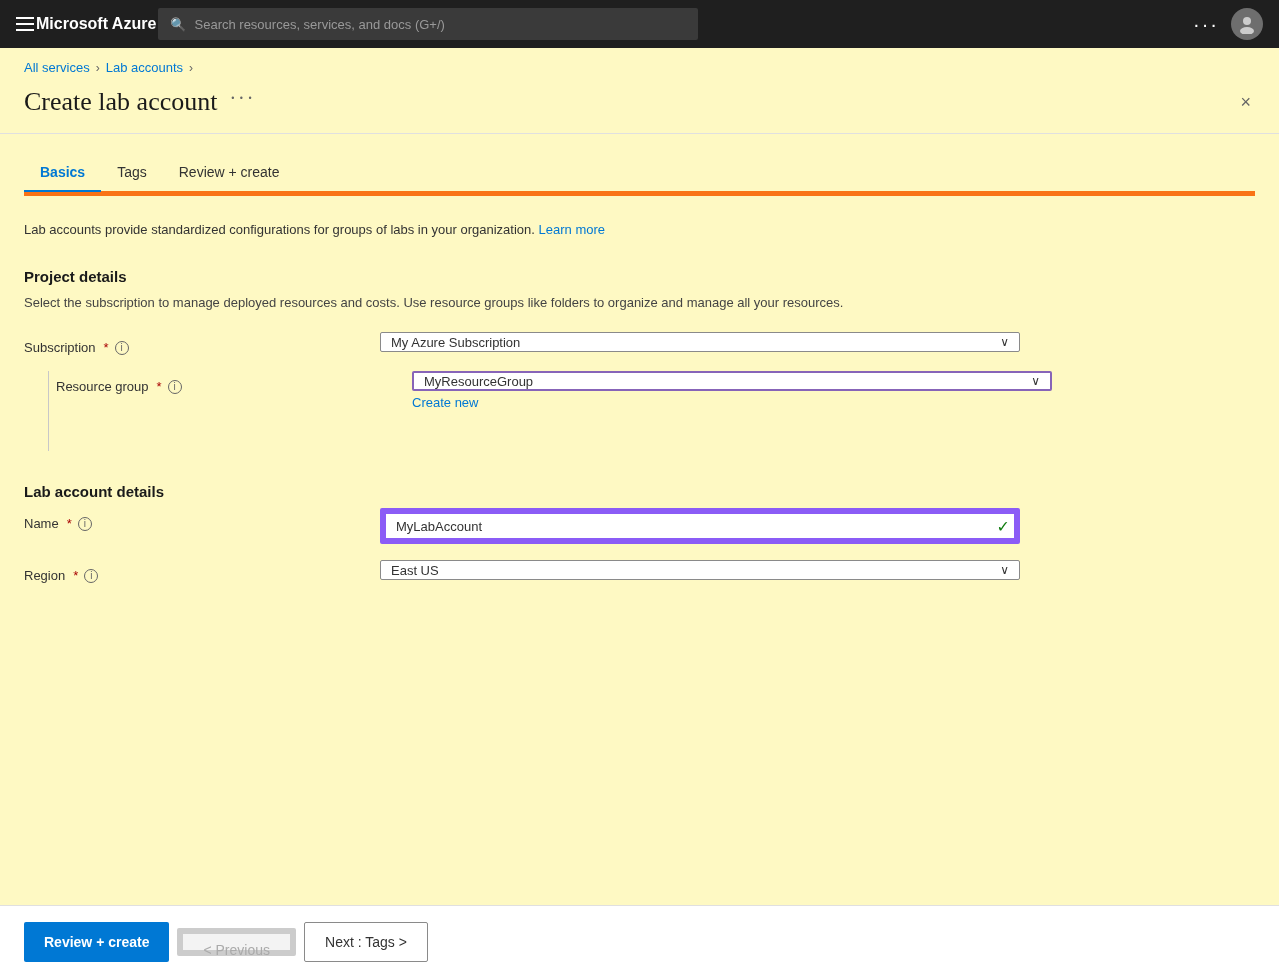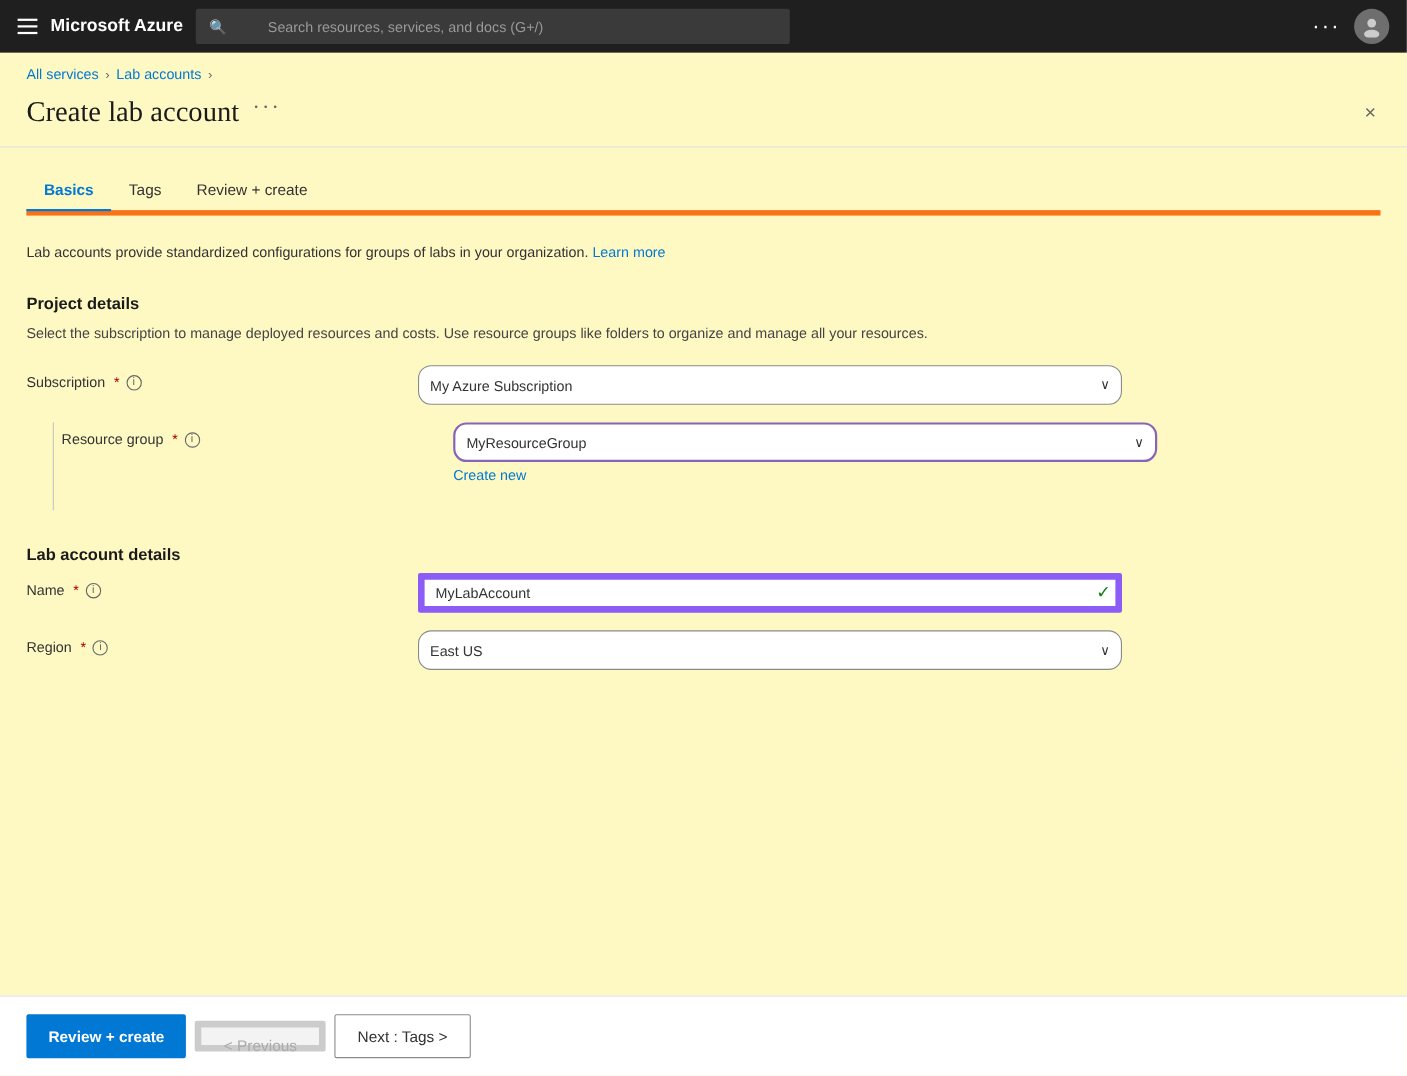--- a/index.html
+++ b/index.html
@@ -5,21 +5,21 @@
     * { box-sizing: border-box; margin: 0; padding: 0; }
     body { font-family: 'Segoe UI', Arial, sans-serif; background: #f3f3f3; font-size: 14px; color: #333; }
 
     
     .topnav {
       background: #1f1f1f;
       height: 48px;
       display: flex;
       align-items: center;
       padding: 14px 16px;
-      gap: 12px;
+      gap: 2px;
     }
     .topnav-hamburger { color: #fff; font-size: 18px; cursor: pointer; display: flex; flex-direction: column; gap: 4px; }
     .topnav-hamburger span { display: block; width: 18px; height: 2px; background: #fff; }
     .topnav-brand { color: #fff; font-weight: 600; font-size: 16px; white-space: nowrap; }
     .topnav-search {
       flex: 1;
       max-width: 540px;
       height: 32px;
       background: #3a3a3a;
       border: none;
@@ -30,21 +30,20 @@
       padding: 0 12px;
       gap: 8px;
     }
     .topnav-search input {
       background: transparent;
       border: none;
       outline: none;
       color: #eab308;
       font-size: 13px;
       flex: 1;
-      margin-left: 29px;
     }
     .topnav-search input::placeholder { color: #999; }
     .topnav-right { margin-left: auto; display: flex; align-items: center; gap: 12px; }
     .topnav-dots { color: #fff; font-size: 20px; cursor: pointer; letter-spacing: 2px; }
     .topnav-avatar {
       width: 32px; height: 32px; border-radius: 50%;
       background: #6e6e6e;
       display: flex; align-items: center; justify-content: center;
       color: #fff; font-size: 16px;
     }
@@ -145,24 +144,24 @@
       border: 1px solid #666;
       display: inline-flex; align-items: center; justify-content: center;
       font-size: 10px; color: #666; cursor: pointer; flex-shrink: 0;
     }
     .field-control-col {
       flex: 1;
       max-width: 640px;
     }
     .dropdown-field {
       width: 100%;
-      height: 36px;
+      height: 20px;
       border: 1px solid #8a8a8a;
       background: #fff;
-      border-radius: 12px;
+      border-radius: 2px;
       padding: 0 10px;
       font-size: 13px;
       color: #333;
       display: flex;
       align-items: center;
       justify-content: space-between;
       cursor: pointer;
     }
     .dropdown-field.focused {
       border: 2px solid #8764b8;

